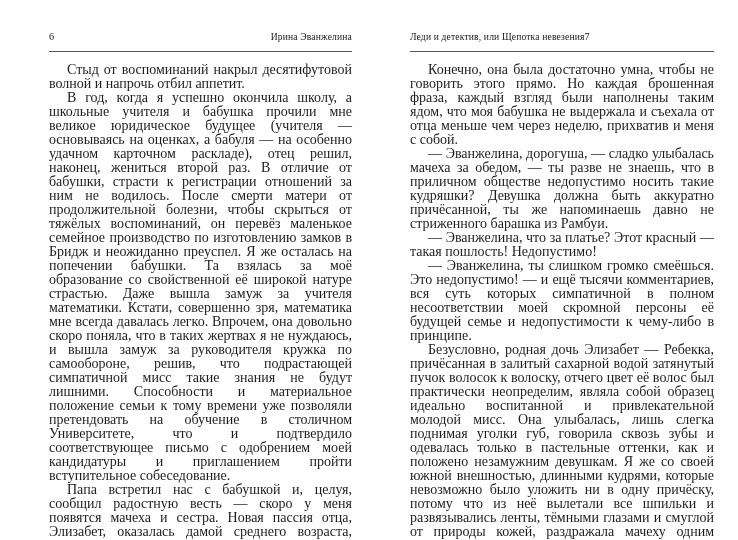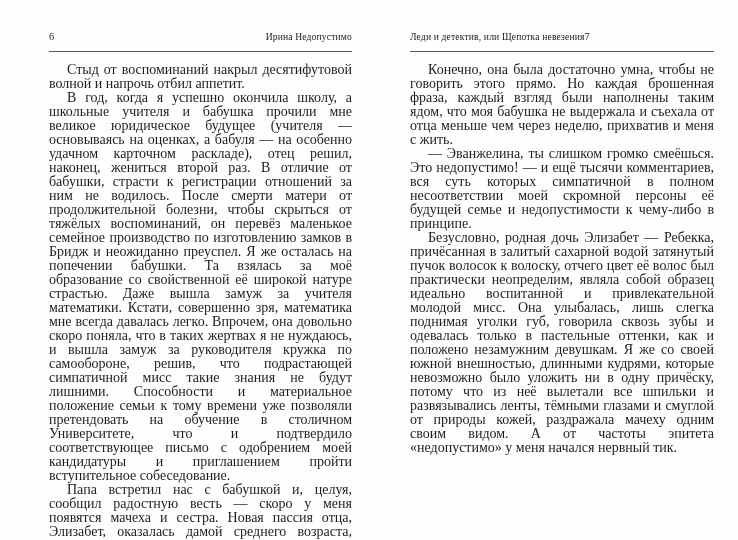--- a/index.html
+++ b/index.html
@@ -79,39 +79,41 @@
 </style>
 </head>
 <body>
 
 <div id="spread">
 
   <div class="page page-left">
 
     <div class="runhead runhead-left">
       <span class="folio">6</span>
-      <span class="title">Ирина Недопустимо</span>
+      <span class="title">Ирина Эванжелина</span>
     </div>
 
     <div class="body-col">
       <p>Стыд от воспоминаний накрыл десятифутовой волной и напрочь отбил аппетит.</p>
       <p>В год, когда я успешно окончила школу, а школьные учителя и бабушка прочили мне великое юридическое будущее (учителя — основываясь на оценках, а бабуля — на особенно удачном карточном раскладе), отец решил, наконец, жениться второй раз. В отличие от бабушки, страсти к регистрации отношений за ним не водилось. После смерти матери от продолжительной болезни, чтобы скрыться от тяжёлых воспоминаний, он перевёз маленькое семейное производство по изготовлению замков в Бридж и неожиданно преуспел. Я же осталась на попечении бабушки. Та взялась за моё образование со свойственной её широкой натуре страстью. Даже вышла замуж за учителя математики. Кстати, совершенно зря, математика мне всегда давалась легко. Впрочем, она довольно скоро поняла, что в таких жертвах я не нуждаюсь, и вышла замуж за руководителя кружка по самообороне, решив, что подрастающей симпатичной мисс такие знания не будут лишними. Способности и материальное положение семьи к тому времени уже позволяли претендовать на обучение в столичном Университете, что и подтвердило соответствующее письмо с одобрением моей кандидатуры и приглашением пройти вступительное собеседование.</p>
       <p>Папа встретил нас с бабушкой и, целуя, сообщил радостную весть — скоро у меня появятся мачеха и сестра. Новая пассия отца, Элизабет, оказалась дамой среднего возраста, внешности и моральных качеств, но могла похвастаться приличной, не чета моей, родословной. О чём не преминула неоднократно сообщить. Моя мама, хоть и слыла редкой красавицей, была безродной сиротой. Этот факт никогда не мешал мне жить, но мог помешать Элизабет в её матримониальных планах на собственную дочь. То, что ни мой отец, ни моя бабушка, к аристократии не принадлежали, её планам угрозы почему-то не несли.</p>
     </div>
 
   </div>
 
   <div class="page page-right">
 
     <div class="runhead runhead-right">
       <span class="title">Леди и детектив, или Щепотка невезения</span>
       <span class="folio">7</span>
     </div>
 
     <div class="body-col">
-      <p>Конечно, она была достаточно умна, чтобы не говорить этого прямо. Но каждая брошенная фраза, каждый взгляд были наполнены таким ядом, что моя бабушка не выдержала и съехала от отца меньше чем через неделю, прихватив и меня с жить.</p>
+      <p>Конечно, она была достаточно умна, чтобы не говорить этого прямо. Но каждая брошенная фраза, каждый взгляд были наполнены таким ядом, что моя бабушка не выдержала и съехала от отца меньше чем через неделю, прихватив и меня с собой.</p>
+      <p>— Эванжелина, дорогуша, — сладко улыбалась мачеха за обедом, — ты разве не знаешь, что в приличном обществе недопустимо носить такие кудряшки? Девушка должна быть аккуратно причёсанной, ты же напоминаешь давно не стриженного барашка из Рамбуи.</p>
+      <p>— Эванжелина, что за платье? Этот красный — такая пошлость! Недопустимо!</p>
       <p>— Эванжелина, ты слишком громко смеёшься. Это недопустимо! — и ещё тысячи комментариев, вся суть которых симпатичной в полном несоответствии моей скромной персоны её будущей семье и недопустимости к чему-либо в принципе.</p>
       <p>Безусловно, родная дочь Элизабет — Ребекка, причёсанная в залитый сахарной водой затянутый пучок волосок к волоску, отчего цвет её волос был практически неопределим, являла собой образец идеально воспитанной и привлекательной молодой мисс. Она улыбалась, лишь слегка поднимая уголки губ, говорила сквозь зубы и одевалась только в пастельные оттенки, как и положено незамужним девушкам. Я же со своей южной внешностью, длинными кудрями, которые невозможно было уложить ни в одну причёску, потому что из неё вылетали все шпильки и развязывались ленты, тёмными глазами и смуглой от природы кожей, раздражала мачеху одним своим видом. А от частоты эпитета «недопустимо» у меня начался нервный тик.</p>
     </div>
 
   </div>
 
 </div>
 
 </body></html>

